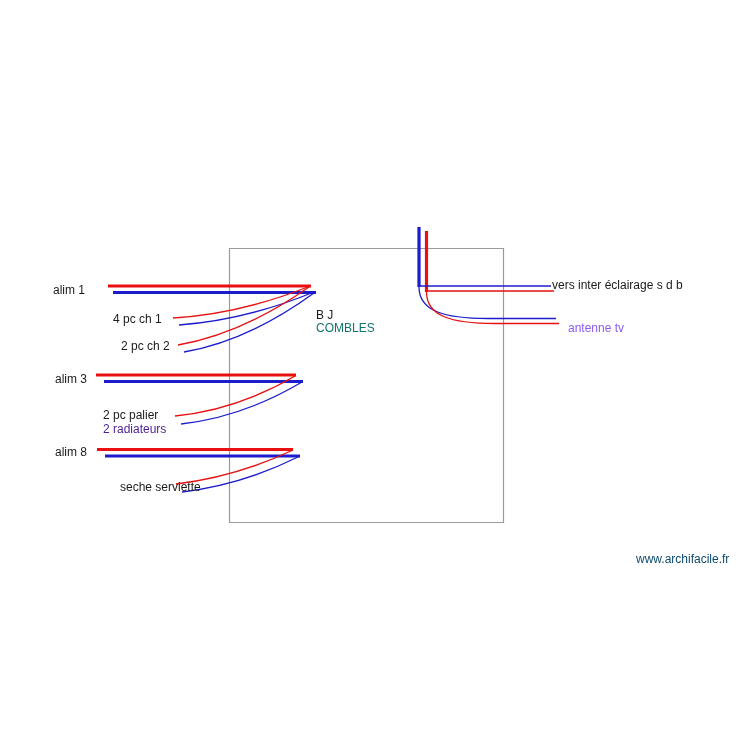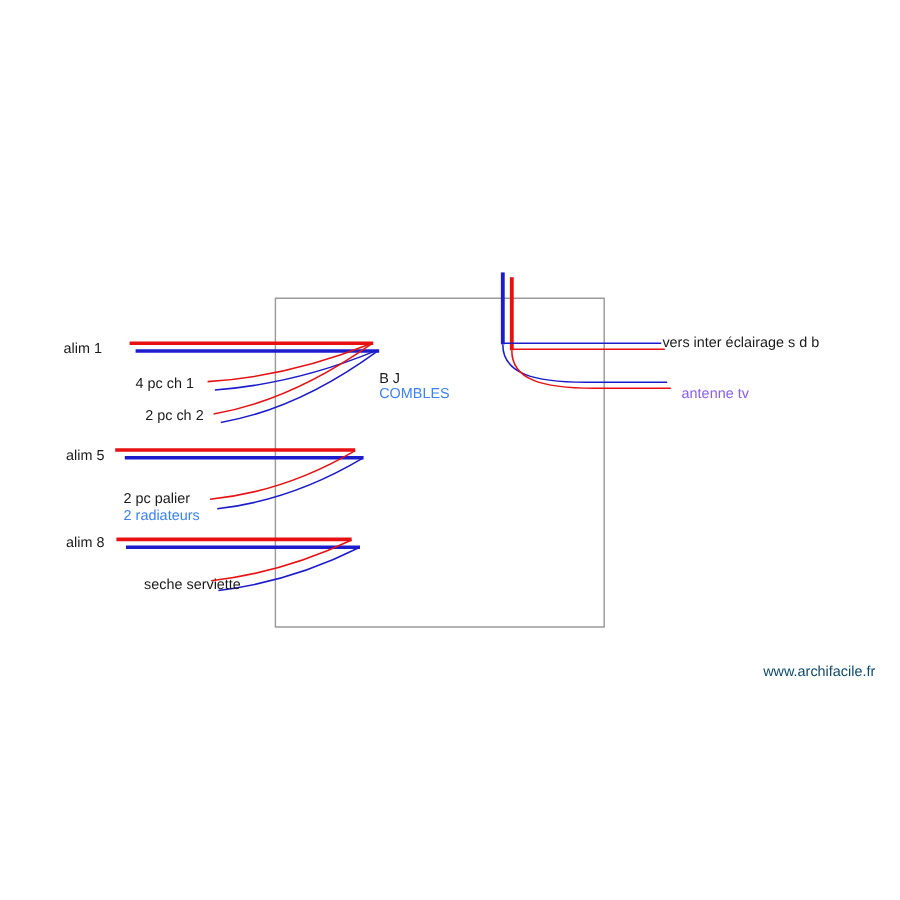--- a/index.html
+++ b/index.html
@@ -53,24 +53,24 @@
       <path d="M182,492 Q242,485 299,456.5" fill="none" stroke="#1c1ccc" stroke-width="1.3"></path>
       <path d="M419,286 H551" fill="none" stroke="#1c1ccc" stroke-width="1.3"></path>
       <path d="M426,291 H554" fill="none" stroke="#e81010" stroke-width="1.3"></path>
       <path d="M419,287 C419,311 444,318.5 488,318.5 L556,318.5" fill="none" stroke="#1c1ccc" stroke-width="1.3"></path>
       <path d="M426.5,292 C426.5,316 451,323.5 495,323.5 L559,323.5" fill="none" stroke="#e81010" stroke-width="1.3"></path>
     </svg>
 
   <div class="lbl" style="left: 53px; top: 283px; color: rgb(26, 26, 26);">alim 1</div>
   <div class="lbl" style="left: 113px; top: 312px; color: rgb(26, 26, 26);">4 pc ch 1</div>
   <div class="lbl" style="left: 121px; top: 339px; color: rgb(26, 26, 26);">2 pc ch 2</div>
-  <div class="lbl" style="left: 55px; top: 372px; color: rgb(26, 26, 26);">alim 5</div>
+  <div class="lbl" style="left: 55px; top: 372px; color: rgb(26, 26, 26);">alim 3</div>
   <div class="lbl" style="left: 103px; top: 408px; color: rgb(26, 26, 26);">2 pc palier</div>
-  <div class="lbl" style="left: 103px; top: 422px; color: #3b82f6;">2 radiateurs</div>
+  <div class="lbl" style="left: 103px; top: 422px; color: #4c1d95;">2 radiateurs</div>
   <div class="lbl" style="left: 55px; top: 445px; color: rgb(26, 26, 26);">alim 8</div>
   <div class="lbl" style="left: 84px; top: 480px; color: rgb(26, 26, 26); margin-left: 36px;">seche serviette</div>
   <div class="lbl" style="left: 316px; top: 308px; color: rgb(26, 26, 26);">B J</div>
-  <div class="lbl" style="left: 316px; top: 321px; color: #3b82f6;">COMBLES</div>
+  <div class="lbl" style="left: 316px; top: 321px; color: #0f766e;">COMBLES</div>
   <div class="lbl" style="left: 552px; top: 278px; color: rgb(26, 26, 26);">vers inter éclairage s d b</div>
   <div class="lbl" style="left: 568px; top: 321px; color: #8b5cf6;">antenne tv</div>
   <div class="lbl" style="left: 636px; top: 552px; color: #0c4a6e;">www.archifacile.fr</div>
 
 </div>
 
 </body></html>

